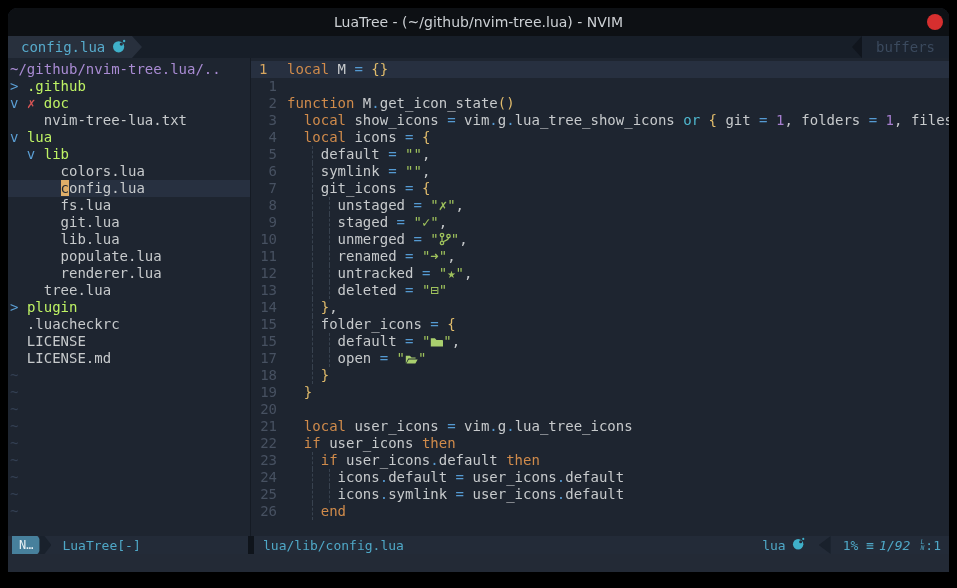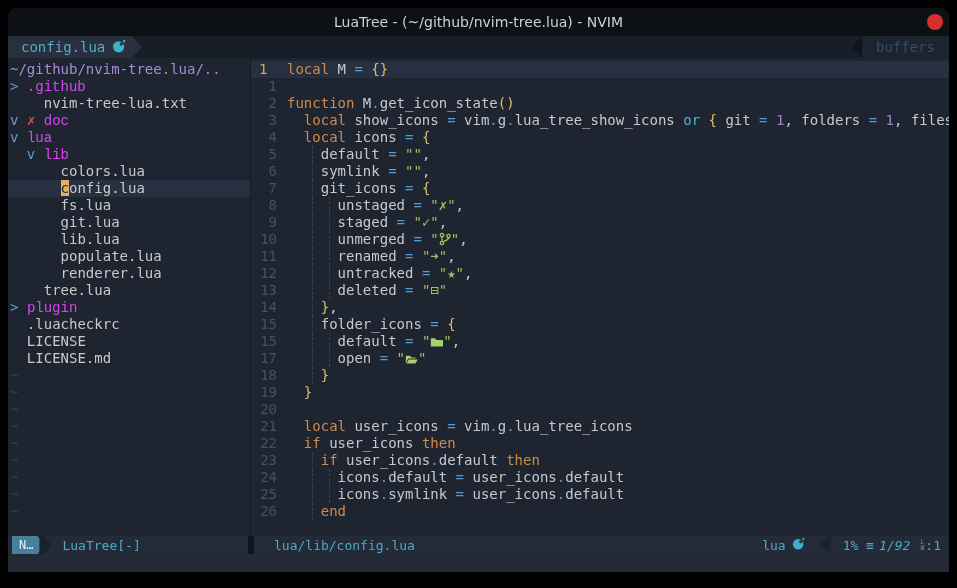--- a/index.html
+++ b/index.html
@@ -36,21 +36,21 @@
   .tree-pane { width:242px; flex:none; padding-top:3px; overflow:hidden; }
   .vsep { width:1px; flex:none; background:#151b24; }
   .editor-pane { flex:1; padding-top:3px; overflow:hidden; }
 
   .trow { height:17px; line-height:17px; white-space:pre; padding-left:2px;
           font-size:14px; color:#c7cacc; }
   .trow.hl { background:#273040; }
   .trow.tilde { color:#333f52; }
   .tr-root { color:#a98bd3; }
   .tr-ch   { color:#5b9fd4; }
-  .tr-dir  { color:#d946ef;font-family:Liberation Mono, monospace; }
+  .tr-dir  { color:#bef264; }
   .tr-file { color:#c7cacc; }
   .tr-git  { color:#d85555; }
   .tr-cur  { background:#e0af68; color:#1e2530; }
 
   .eline { height:17px; line-height:17px; display:flex; font-size:14px; }
   .eline.cur { background:#273040; }
   .num { width:30px; flex:none; text-align:right; padding-right:4px;
          color:#475161; }
   .num.curnum { text-align:left; padding-left:8px; color:#d7a65f; }
   .code { position:relative; flex:1; margin-left:6px; white-space:pre;
@@ -71,21 +71,21 @@
   .sl-left { width:240px; flex:none; background:#232b38; display:flex;
              align-items:center; overflow:hidden; }
   .sl-gap { width:6px; flex:none; background:#0f141b; }
   .sl-right { flex:1; background:#232b38; display:flex; align-items:center; }
   .mode-block { margin-left:4px; height:18px; display:inline-flex; align-items:center;
                 padding:0 11px 0 7px; background:#47809c; color:#e9f1f5; font-size:12px;
                 clip-path:polygon(0 0, calc(100% - 7px) 0, 100% 50%, calc(100% - 7px) 100%, 0 100%); }
   .mode-arrow { width:12px; height:18px; margin-left:-5px; background:#19212c;
                 clip-path:polygon(0 0, calc(100% - 7px) 0, 100% 50%, calc(100% - 7px) 100%, 0 100%); }
   .sl-plugin { color:#4fa8c7; margin-left:11px; }
-  .sl-file { color:#4fa8c7; margin-left:20px; }
+  .sl-file { color:#4fa8c7; margin-left:9px; }
   .sl-rgroup { margin-left:auto; display:flex; align-items:center; color:#4fa8c7; }
   .sl-ft { display:flex; align-items:center; gap:6px; margin-right:14px; }
   .left-arrow { width:12px; height:18px; background:#19212c;
                 clip-path:polygon(100% 0, 0 50%, 100% 100%); margin-right:12px; }
   .sl-pct { margin-right:8px; }
   .sl-lines-icon { margin-right:5px; }
   .sl-pos { margin-right:10px;font-style:italic; }
   .ln-icon { display:inline-flex; flex-direction:column; justify-content:center;
              font-size:6.5px; line-height:6.5px; color:#4fa8c7; margin-right:1px; }
   .sl-col { margin-right:8px; }
@@ -118,22 +118,22 @@
       <div class="buf-arrow"></div>
       <div class="buffers">
         <span>buffers</span>
       </div>
     </div>
 
     <div class="main">
       <div class="tree-pane" id="tree-pane">
           <div class="trow"><span class="tr-root">~/github/nvim-tree.lua/..</span></div>
           <div class="trow"><span class="tr-ch">&gt;</span><span class="tr-f"> </span><span class="tr-dir">.github</span></div>
+          <div class="trow"><span class="tr-ch">v</span><span class="tr-f"> </span><span class="tr-git">✗</span><span class="tr-f"> </span><span class="tr-dir">doc</span></div>
           <div class="trow"><span class="tr-f">    </span><span class="tr-file">nvim-tree-lua.txt</span></div>
-          <div class="trow"><span class="tr-ch">v</span><span class="tr-f"> </span><span class="tr-git">✗</span><span class="tr-f"> </span><span class="tr-dir">doc</span></div>
           <div class="trow"><span class="tr-ch">v</span><span class="tr-f"> </span><span class="tr-dir">lua</span></div>
           <div class="trow"><span class="tr-f">  </span><span class="tr-ch">v</span><span class="tr-f"> </span><span class="tr-dir">lib</span></div>
           <div class="trow"><span class="tr-f">      </span><span class="tr-file">colors.lua</span></div>
           <div class="trow hl"><span class="tr-f">      </span><span class="tr-cur">c</span><span class="tr-file">onfig.lua</span></div>
           <div class="trow"><span class="tr-f">      </span><span class="tr-file">fs.lua</span></div>
           <div class="trow"><span class="tr-f">      </span><span class="tr-file">git.lua</span></div>
           <div class="trow"><span class="tr-f">      </span><span class="tr-file">lib.lua</span></div>
           <div class="trow"><span class="tr-f">      </span><span class="tr-file">populate.lua</span></div>
           <div class="trow"><span class="tr-f">      </span><span class="tr-file">renderer.lua</span></div>
           <div class="trow"><span class="tr-f">    </span><span class="tr-file">tree.lua</span></div>

